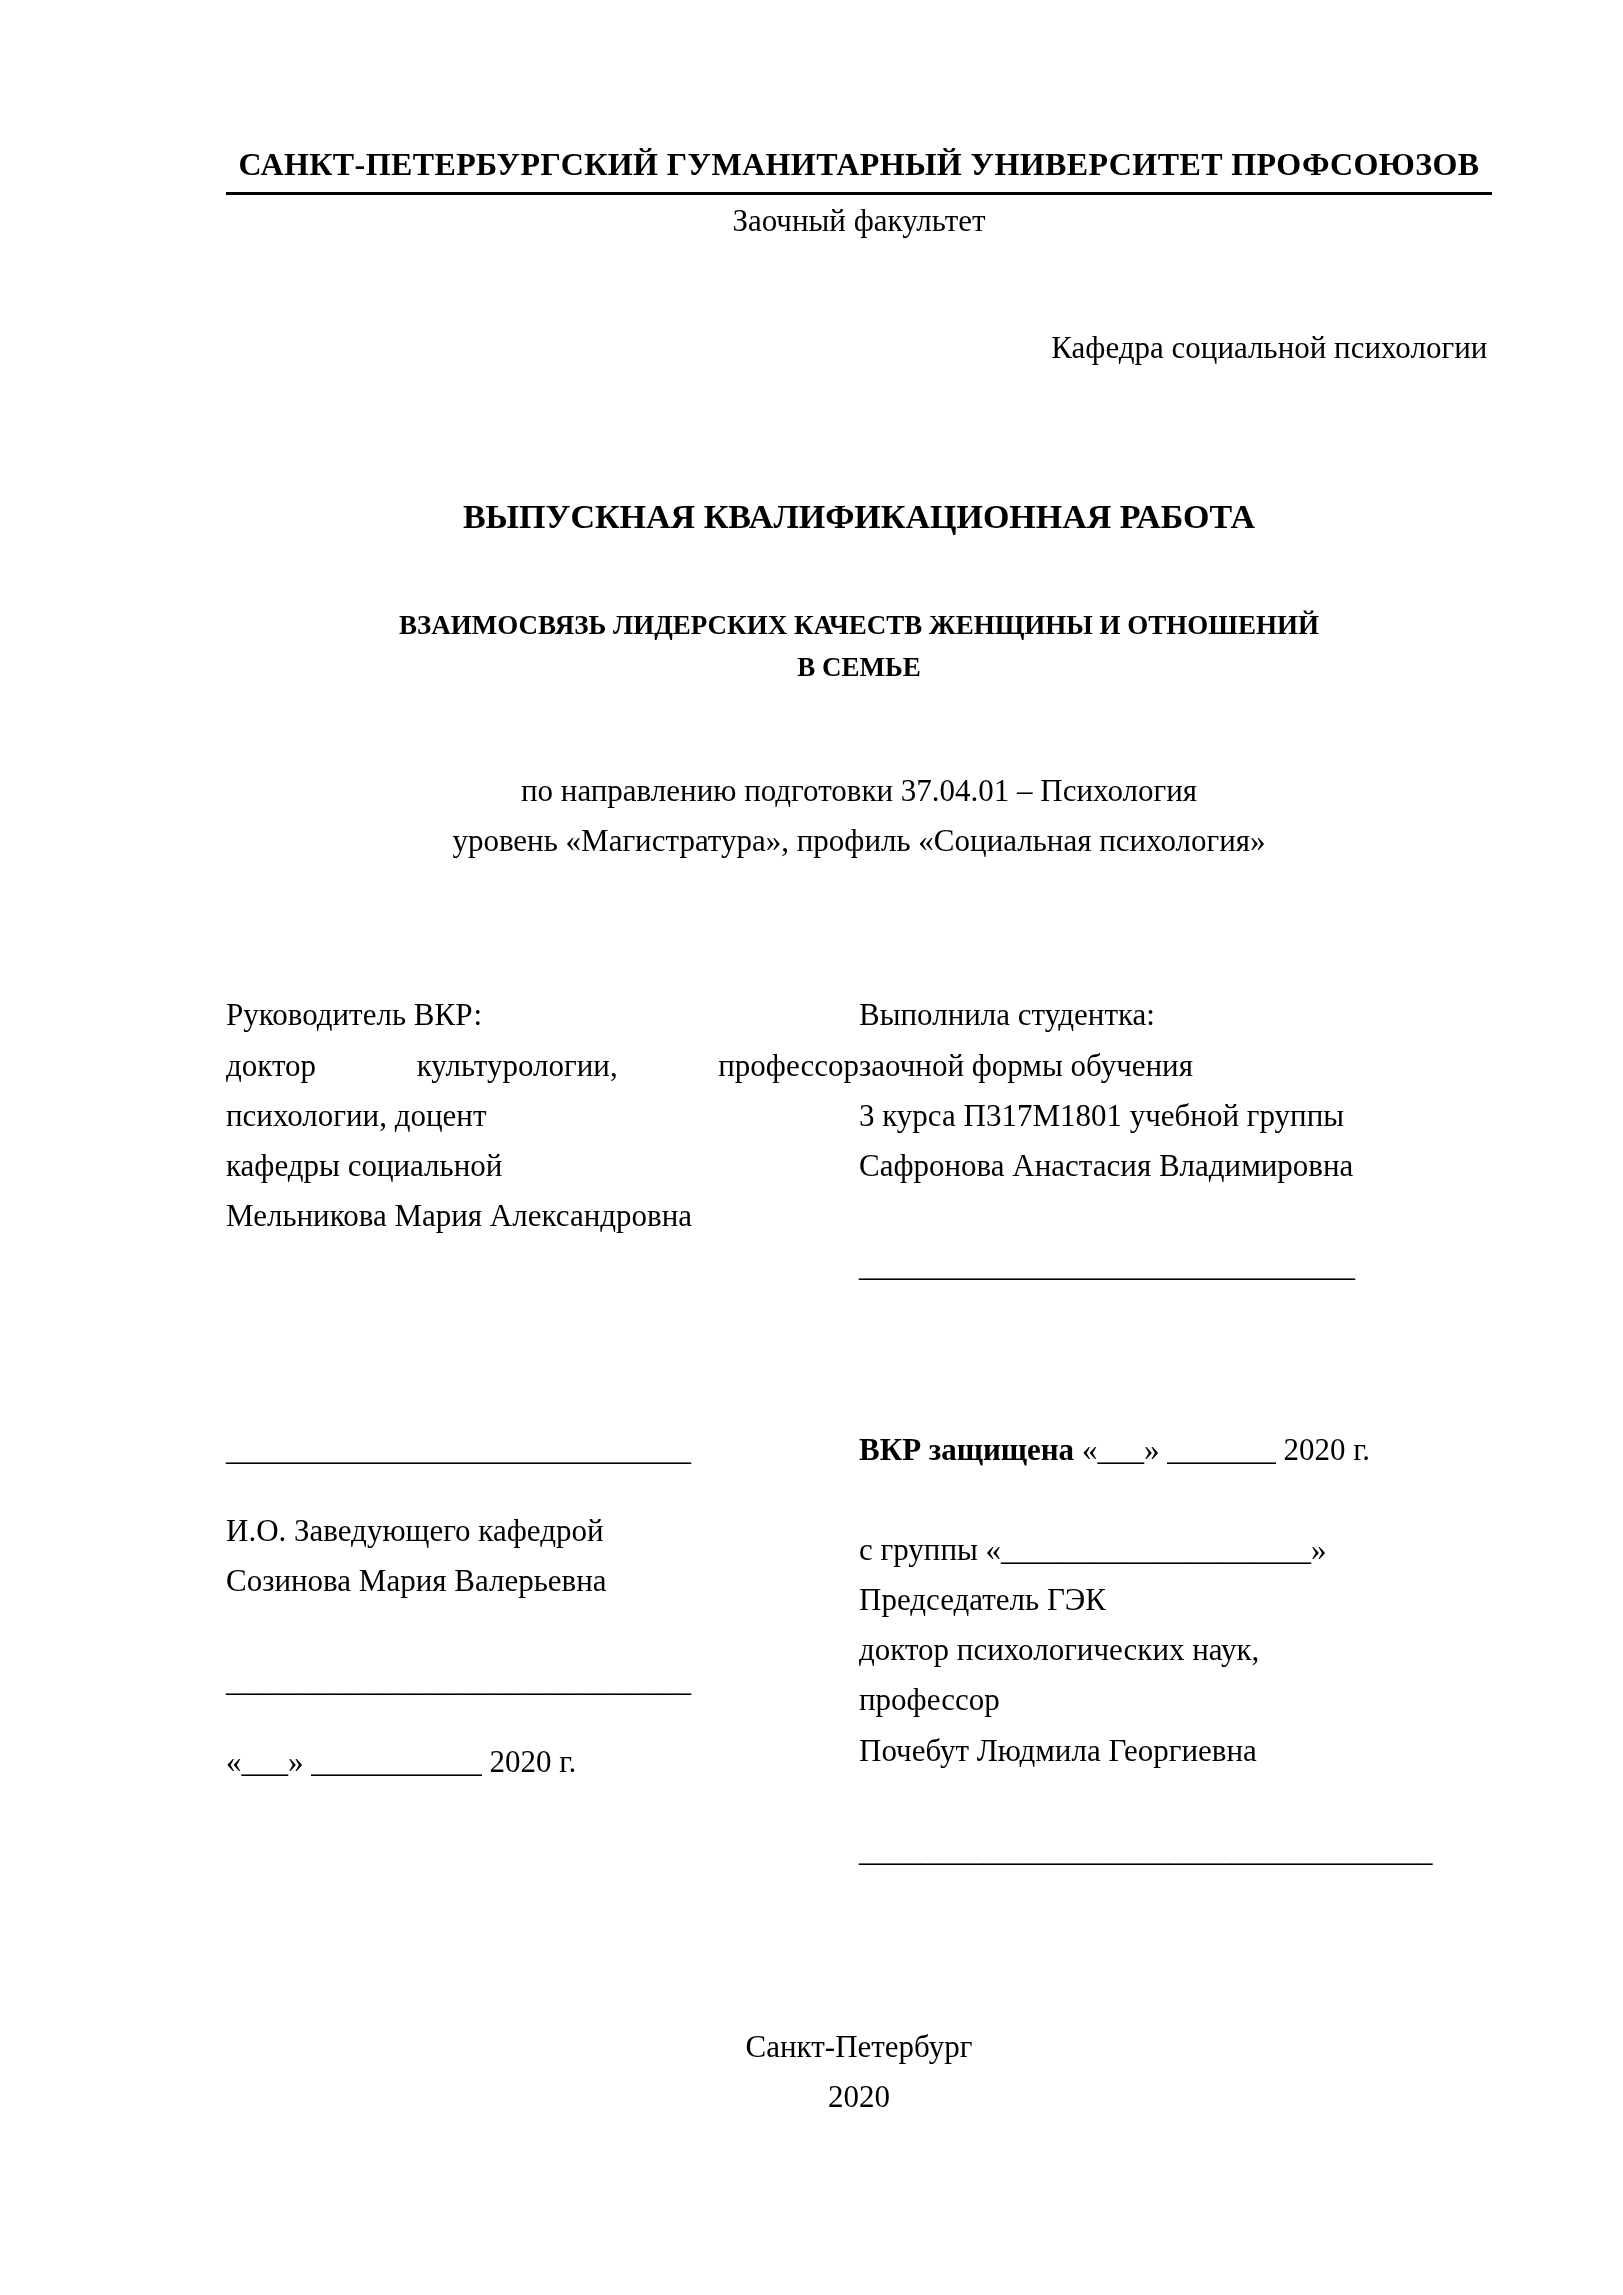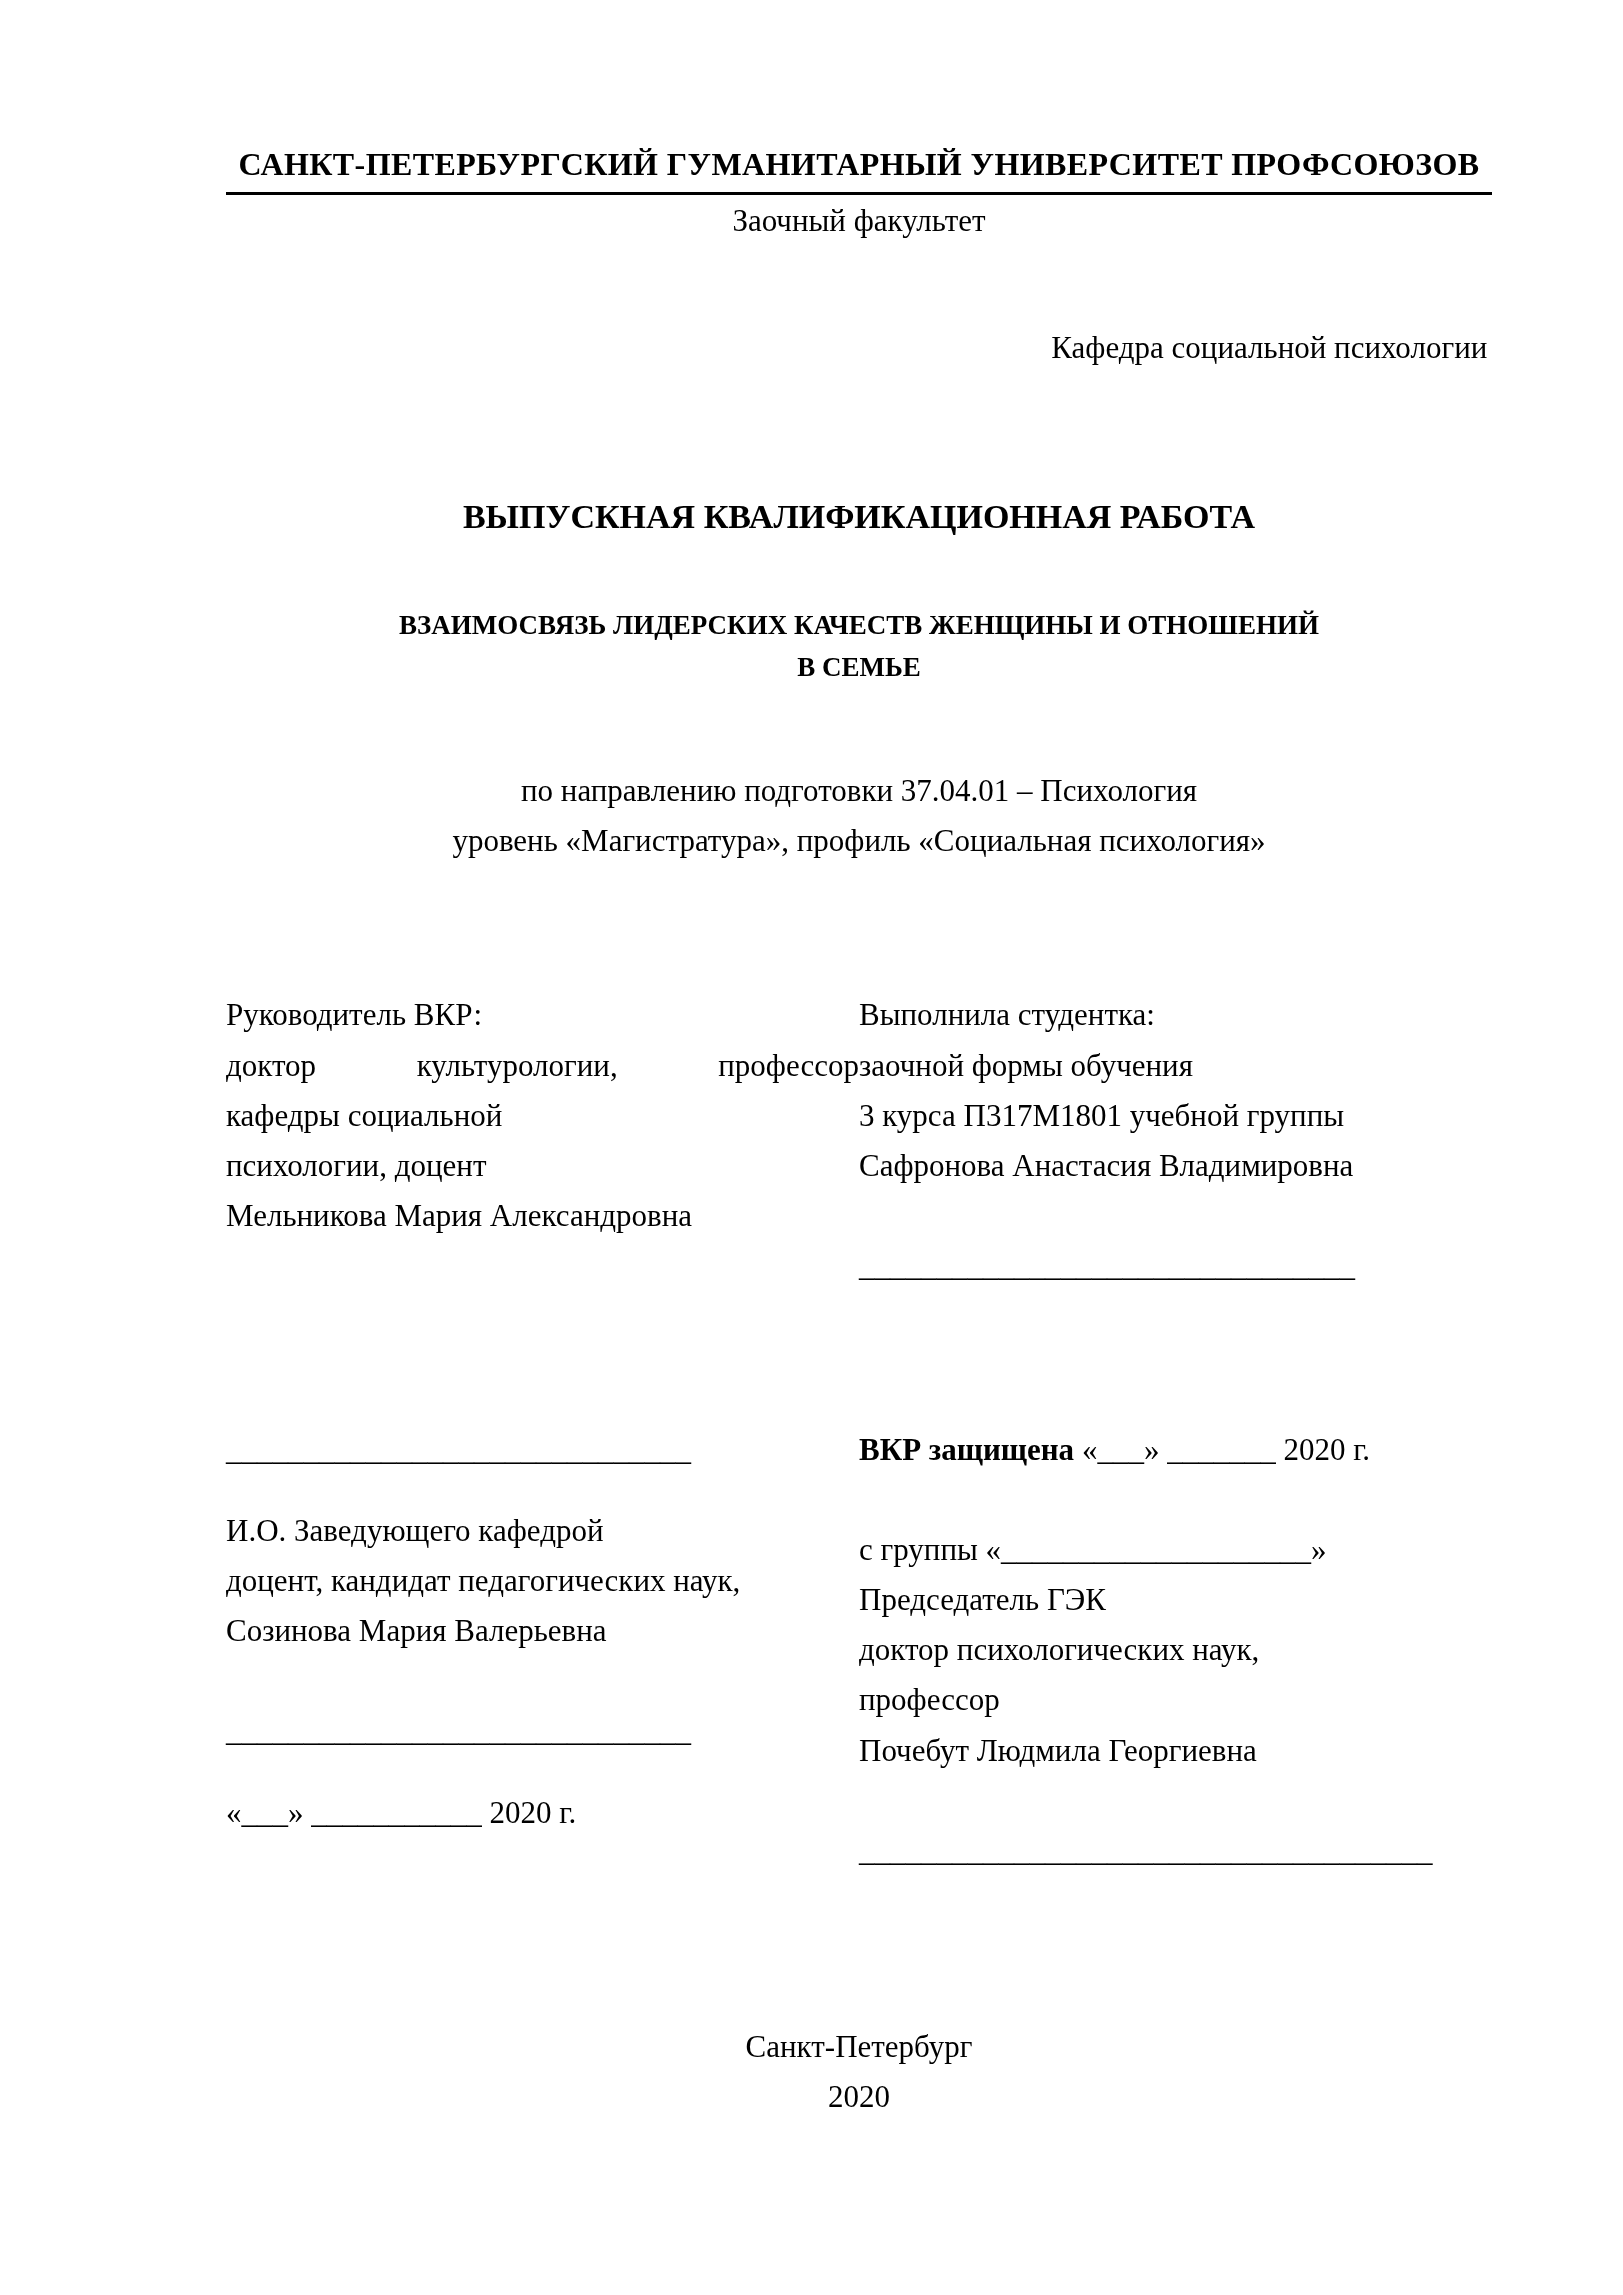--- a/index.html
+++ b/index.html
@@ -95,40 +95,39 @@
 
   <div class="program-block">
     <div>по направлению подготовки 37.04.01 – Психология</div>
     <div>уровень «Магистратура», профиль «Социальная психология»</div>
   </div>
 
   <div class="columns">
     <div>
       <div>Руководитель ВКР:</div>
       <div class="justify-line">доктор культурологии, профессор</div>
+      <div>психологии, доцент</div>
       <div>кафедры социальной</div>
-      <div>психологии, доцент</div>
       <div>Мельникова Мария Александровна</div>
     </div>
     <div>
       <div>Выполнила студентка:</div>
       <div>заочной формы обучения</div>
       <div>3 курса П317М1801 учебной группы</div>
       <div>Сафронова Анастасия Владимировна</div>
       <div class="gap-1"></div>
       <div class="sig-line">________________________________</div>
     </div>
   </div>
 
   <div class="columns second">
     <div>
       <div class="sig-line">______________________________</div>
       <div class="gap-half"></div>
       <div>И.О. Заведующего кафедрой</div>
-      <div>доцент, кандидат педагогических наук,</div>
       <div>Созинова Мария Валерьевна</div>
       <div class="gap-1"></div>
       <div class="sig-line">______________________________</div>
       <div class="gap-half"></div>
       <div>«___» ___________ 2020 г.</div>
     </div>
     <div>
       <div>
         <span class="bold-inline">ВКР защищена</span><span> «___» _______ 2020 г.</span>
       </div>

